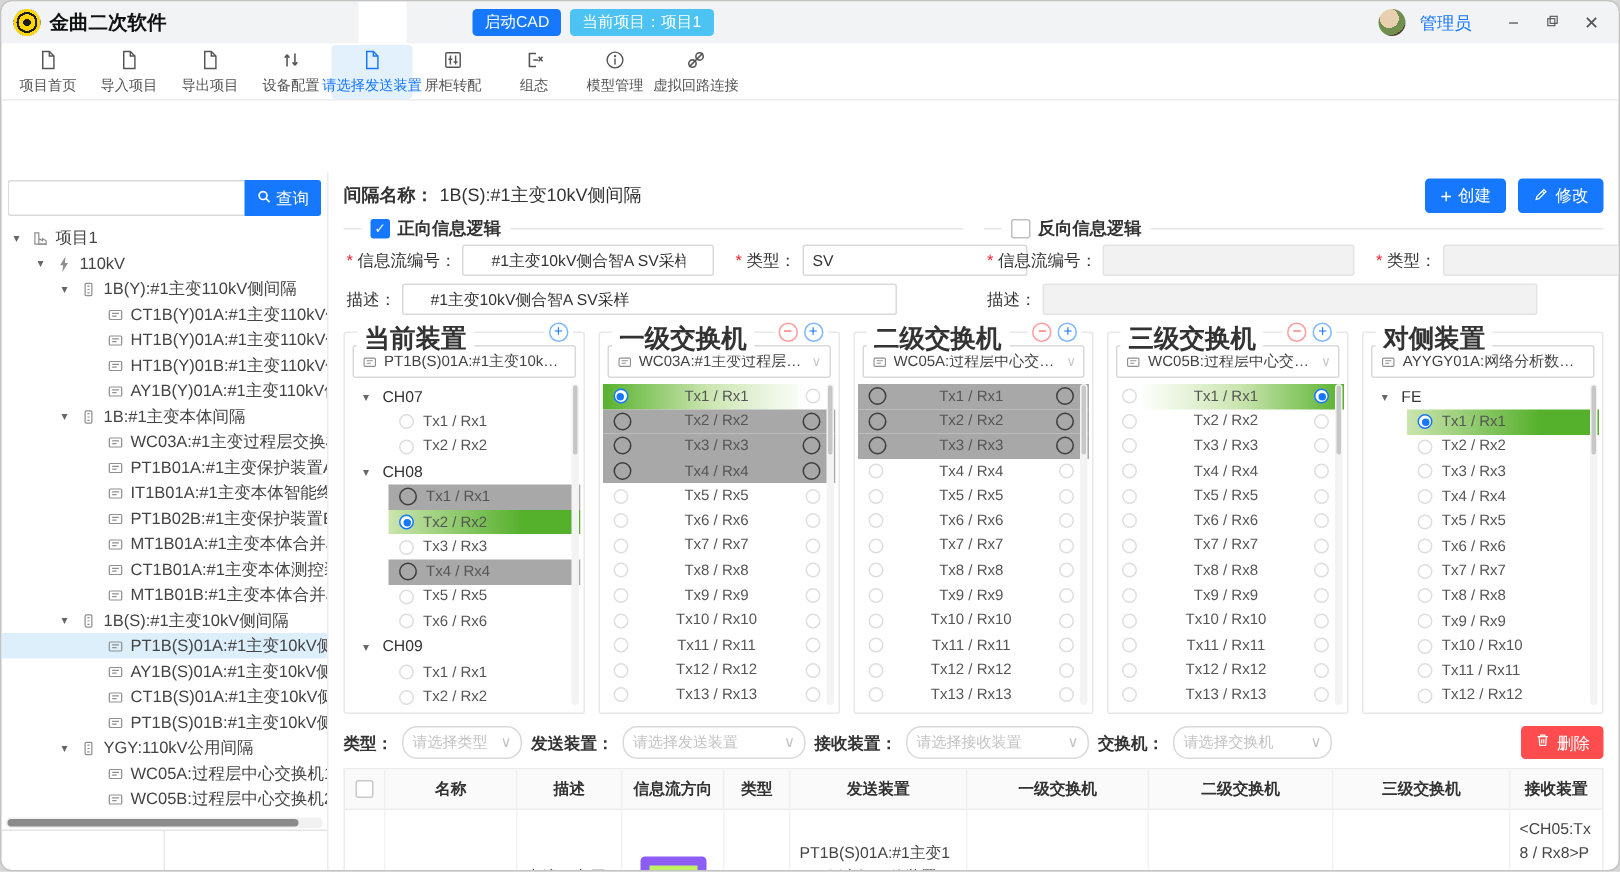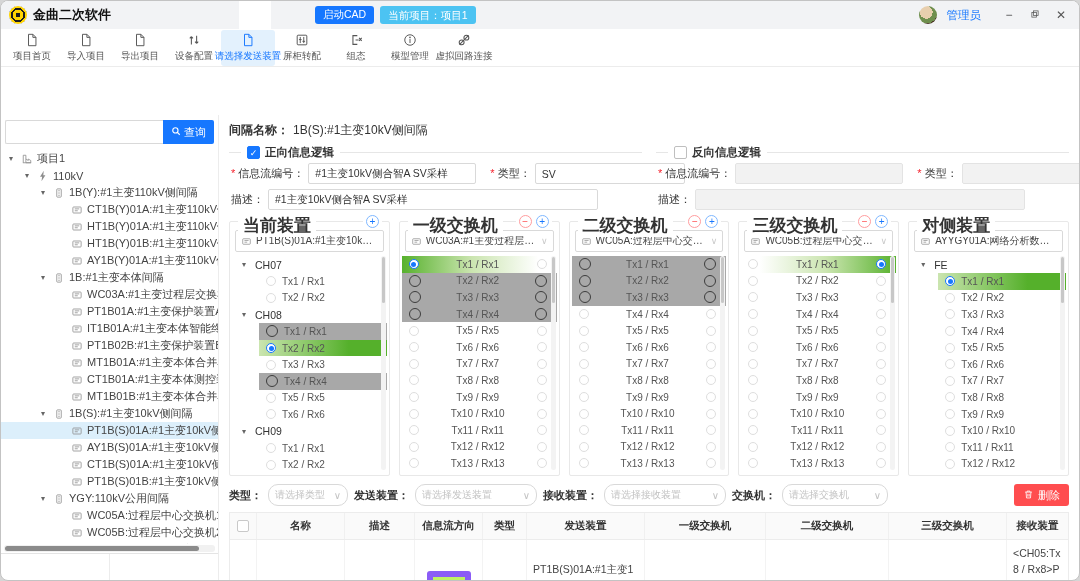--- a/index.html
+++ b/index.html
@@ -68,21 +68,21 @@
   .fs{flex:1;border-top:1px solid #e6e6e6;position:relative;min-width:0;}
   .fs-head{position:absolute;top:-8px;left:12px;background:#fff;padding:0 6px;display:flex;align-items:center;gap:5px;font-size:11.5px;font-weight:bold;color:#333;white-space:nowrap;}
   .checkbox{width:13px;height:13px;border:1px solid #bfbfbf;border-radius:2px;background:#fff;display:inline-flex;align-items:center;justify-content:center;font-size:9px;color:#fff;flex:0 0 13px;}
   .checkbox[data-checked="true"]{background:#1677ff;border-color:#1677ff;}
   .checkbox[data-checked="true"]::after{content:"✓";}
   .f-wrap{padding:10px 0 0 2px;display:flex;flex-direction:column;gap:5px;}
   .f-line{display:flex;align-items:center;gap:14px;}
   .f-item{display:flex;align-items:center;font-size:11px;color:#333;white-space:nowrap;}
   .f-item .lbl{margin-right:4px;}
   .req::before{content:"* ";color:#f5222d;}
-  .txt{height:21px;border:1px solid #d9d9d9;border-radius:2px;padding:0 6px;font-size:10.5px;color:#333;outline:none;background:#fff;}
+  .txt{height:21px;border:1px solid #d9d9d9;border-radius:2px;padding:0 18px;font-size:10.5px;color:#333;outline:none;background:#fff;}
   .sel{height:21px;border:1px solid #d9d9d9;border-radius:2px;padding:0 6px;font-size:10.5px;color:#333;background:#fff;display:flex;align-items:center;justify-content:space-between;gap:6px;}
   .sel .chev{color:#c9c9c9;font-size:9px;}
   .fs.disabled .txt,.fs.disabled .sel{background:#f2f2f2;border-color:#e3e3e3;}
   .w-flow{width:168px;} .w-type{width:150px;} .w-desc{width:330px;}
 
   
   .cols{flex:0 0 243px;display:flex;gap:9px;padding:11px 10px 4px;min-width:0;}
   .col{flex:1;border:1px solid #e8e8e8;border-radius:2px;position:relative;padding:8px 2px 2px;min-width:0;display:flex;flex-direction:column;}
   .col-title{position:absolute;top:-8px;left:8px;background:#fff;padding:0 5px;font-size:17px;font-weight:bold;color:#333;white-space:nowrap;}
   .col-ops{position:absolute;top:-7px;right:7px;background:#fff;display:flex;gap:4px;padding:0 3px;}
@@ -518,20 +518,33 @@
       <div class="stab" data-active="true"></div>
           <div class="stab" data-active="false"></div>
         </div>
     </aside>
 
     <main class="main">
 
       <div class="bay-row">
         <span class="bay-label">间隔名称：</span>
         <span class="bay-value">1B(S):#1主变10kV侧间隔</span>
+        <div class="bay-actions">
+          <button class="btn">
+            <span class="plus-glyph"></span>
+            <span>创建</span>
+          </button>
+          <button class="btn">
+            <span><svg viewBox="0 0 16 16" fill="none" stroke="currentColor" stroke-width="1.2">
+                  <path d="M3 13l.8-2.8 6.7-6.7 2 2-6.7 6.7z"></path>
+                  <path d="M9 5l2 2"></path>
+                </svg></span>
+            <span>修改</span>
+          </button>
+        </div>
       </div>
 
       <div class="info-row">
         <section class="fs">
           <div class="fs-head">
             <span class="checkbox" data-checked="true"></span>
             <span>正向信息逻辑</span>
           </div>
           <div class="f-wrap">
             <div class="f-line">

